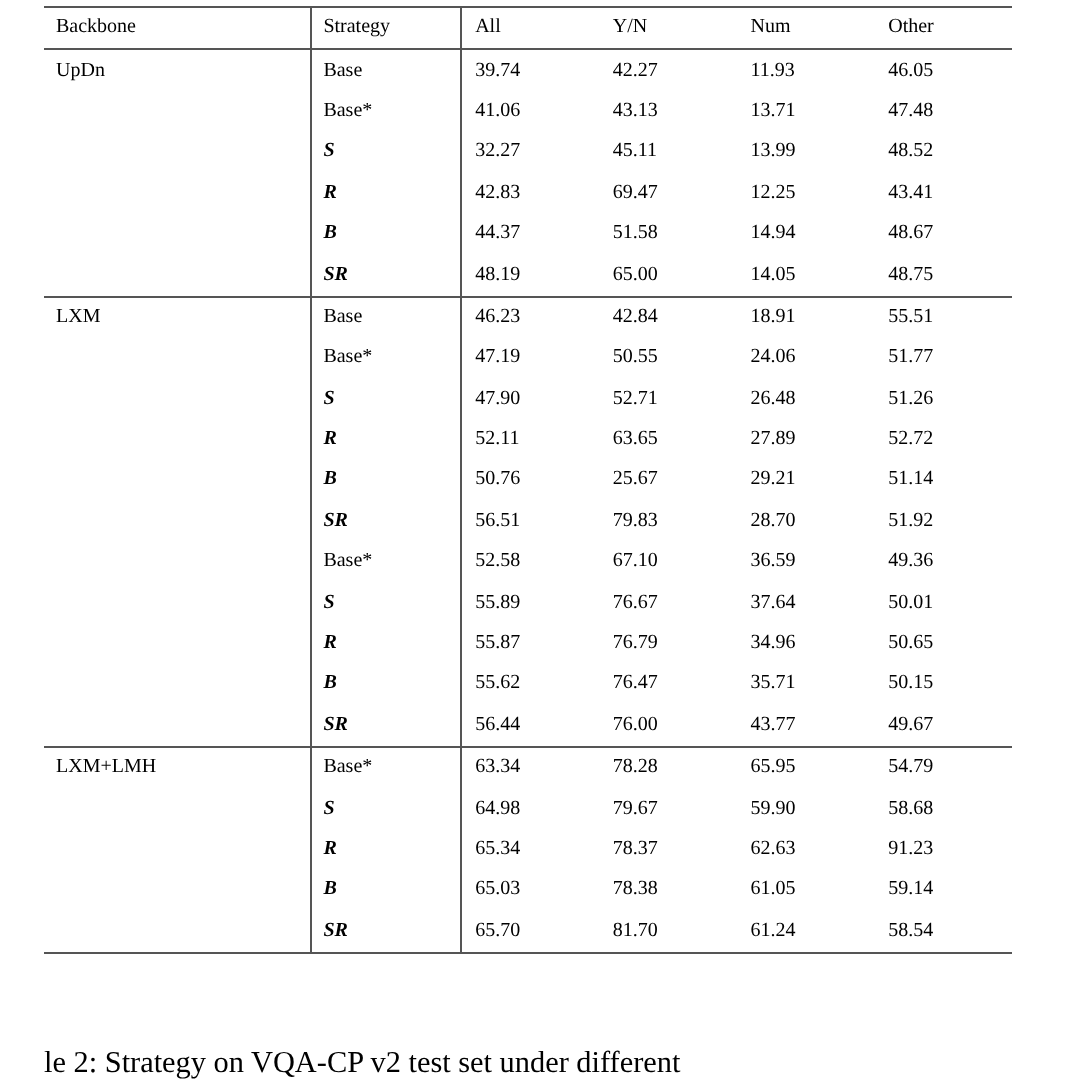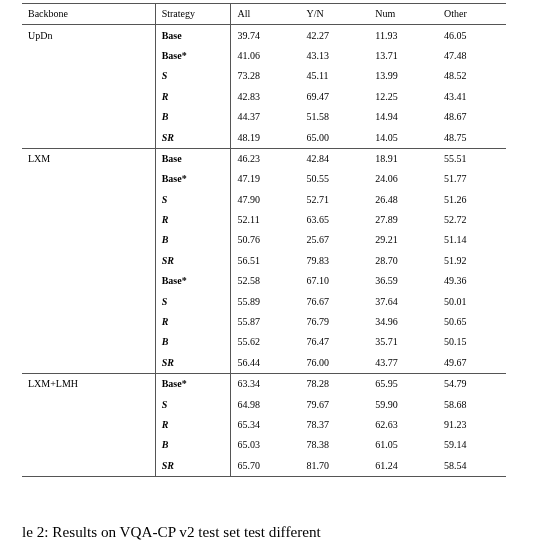--- a/index.html
+++ b/index.html
@@ -58,21 +58,21 @@
   
   .rule-top  { border-top: 1.3px solid #555555; }
   .rule-head { border-bottom: 1.2px solid #555555; }
   .rule-sec  { border-top: 1.2px solid #555555; }
   .rule-dbl  { border-top: 3.3px double #555555; }
   .rule-bot  { border-bottom: 1.5px solid #555555; }
 
   th.hdr .cell {
     font-weight: normal;
   }
-  .strat-plain { font-style: normal; font-weight: bold; }
+  .strat-plain { font-style: normal; font-weight: normal; }
   .strat-em    { font-style: italic; font-weight: bold; }
   .val-bold    { font-weight: normal; }
   .val-plain   { font-weight: normal; }
 
   #caption {
     position: absolute;
     left: 22px;
     top: 523px;
     width: 500px;
     font-size: 15.2px;
@@ -152,21 +152,21 @@
           </td>
         </tr>
         <tr>
           <td class="c-backbone vsep-right">
             <div class="cell"></div>
           </td>
           <td class="c-strategy vsep-right">
             <div class="cell strat-em">S</div>
           </td>
           <td class="c-num">
-            <div class="cell val-plain">73.28</div>
+            <div class="cell val-plain">32.27</div>
           </td>
           <td class="c-num">
             <div class="cell val-plain">45.11</div>
           </td>
           <td class="c-num">
             <div class="cell val-plain">13.99</div>
           </td>
           <td class="c-num">
             <div class="cell val-plain">48.52</div>
           </td>
@@ -548,13 +548,13 @@
             <div class="cell val-plain">61.24</div>
           </td>
           <td class="c-num rule-bot">
             <div class="cell val-plain">58.54</div>
           </td>
         </tr>
       </tbody>
   </table>
 </div>
 
-<div id="caption">le 2: Results on VQA-CP v2 test set test different</div>
+<div id="caption">le 2: Strategy on VQA-CP v2 test set under different</div>
 
 </body></html>

